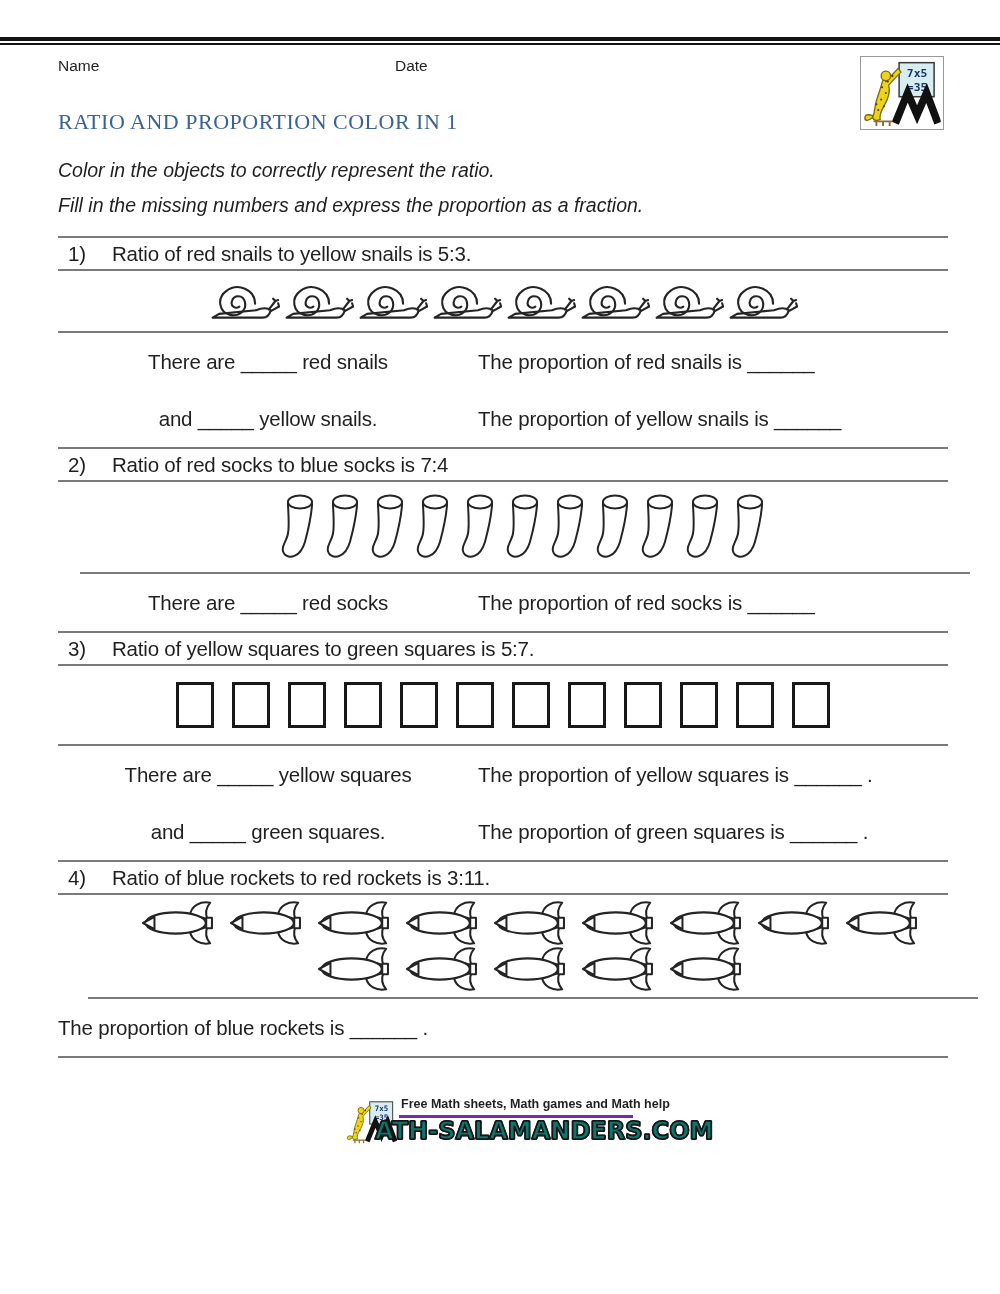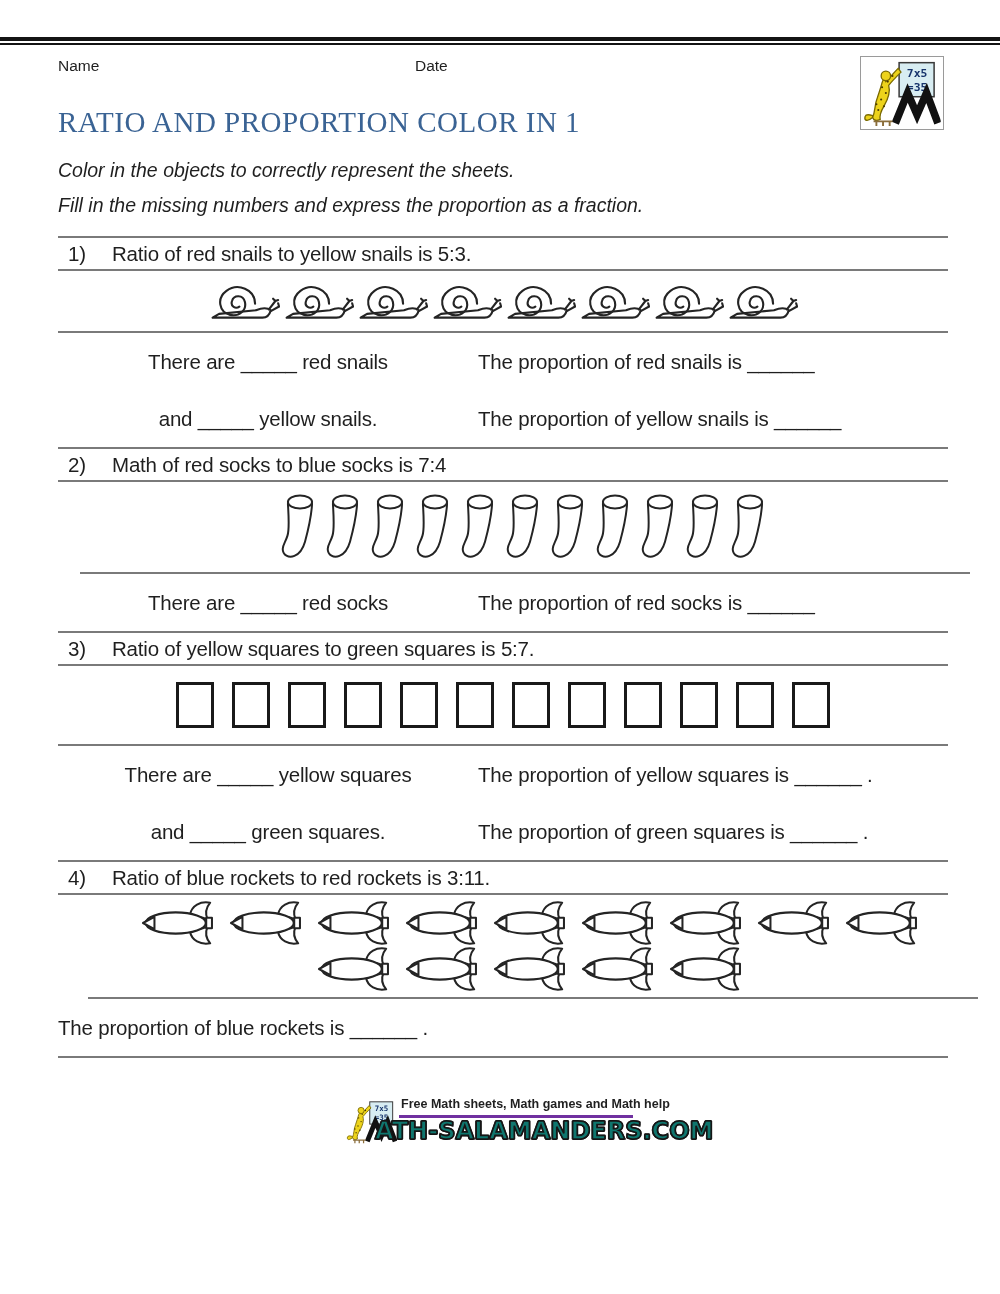--- a/index.html
+++ b/index.html
@@ -1,24 +1,24 @@
 <!DOCTYPE html>
 <html><head>
 <meta charset="utf-8">
 <style>
   html,body{margin:0;padding:0;background:#ffffff;}
   .page{position:relative;width:1000px;height:1294px;background:#ffffff;overflow:hidden;
         font-family:"Liberation Sans",sans-serif;color:#1f1f1f;}
   .top-rule{margin-top:37px;height:2px;border-top:4px solid #141414;border-bottom:2px solid #141414;}
   .meta{position:relative;margin:12px 52px 0 58px;height:22px;font-size:15.5px;}
-  .meta .date{position:absolute;left:357px;top:0;}
+  .meta .date{position:absolute;left:337px;top:0;}
   .logo-box{position:absolute;right:4px;top:-1px;width:82px;height:72px;border:1px solid #9a9a9a;background:#fff;}
   .logo-box svg{display:block;width:80px;height:70px;}
   h1.title{margin:26px 0 0 58px;font-family:"Liberation Serif",serif;font-weight:normal;
-           font-size:29px;line-height:34px;letter-spacing:.5px;}
+           font-size:22px;line-height:34px;letter-spacing:.5px;}
   .instr{margin:0 0 0 58px;font-style:italic;font-size:19.5px;line-height:23px;}
   .instr1{margin-top:20px;}
   .instr2{margin-top:12px;}
   .sheet{margin:19px 52px 0 58px;border-bottom:2px solid #7a7a7a;}
   .p-head{display:flex;align-items:center;height:31px;border-top:2px solid #7a7a7a;border-bottom:2px solid #7a7a7a;
           font-size:20.5px;letter-spacing:-.2px;}
   .p-num{margin-left:10px;width:44px;flex:none;}
   .icon-area{display:flex;flex-direction:column;justify-content:center;align-items:center;border-bottom:2px solid #7a7a7a;}
   .h60{height:60px;}  .h90{height:90px;}  .h78{height:78px;}  .h102{height:102px;}
   .shift22{transform:translateX(22px);}
@@ -74,21 +74,21 @@
     <span class="date">Date</span>
     <div class="logo-box">
       <svg viewBox="0 0 84 74">
           <use href="#logo-art"></use>
         </svg>
     </div>
   </div>
 
   <h1 class="title" style="color:#3a6394;">RATIO AND PROPORTION COLOR IN 1</h1>
 
-  <p class="instr instr1">Color in the objects to correctly represent the sheets.</p>
+  <p class="instr instr1">Color in the objects to correctly represent the ratio.</p>
   <p class="instr instr2">Fill in the missing numbers and express the proportion as a fraction.</p>
 
   <div class="sheet">
 
     <div>
       <div class="p-head">
         <span class="p-num">1)</span>
         <span>Ratio of red snails to yellow snails is 5:3.</span>
       </div>
       <div class="icon-area h60">
@@ -149,21 +149,21 @@
       </div>
       <div class="t-row">
         <span class="t-left">and _____ yellow snails.</span>
         <span class="t-right">The proportion of yellow snails is ______</span>
       </div>
     </div>
 
     <div>
       <div class="p-head">
         <span class="p-num">2)</span>
-        <span>Math of red socks to blue socks is 7:4</span>
+        <span>Ratio of red socks to blue socks is 7:4</span>
       </div>
       <div class="icon-area h90 shift22">
           <div class="icon-line" style="gap: 7px;">
             <svg width="38" height="70" viewBox="0 0 44 76">
     <path class="fw" d="M8 11 C9 28 10 40 7.5 48 C5.5 55 2 58.5 2 63.5 C2 70.5 9 74.5 15.5 71.5 C21.5 69 25.5 63 27.8 55 C30.8 44 35 28 36 11 Z"></path>
     <ellipse class="fw" cx="22" cy="9" rx="14" ry="7.5"></ellipse>
   </svg>
             <svg width="38" height="70" viewBox="0 0 44 76">
     <path class="fw" d="M8 11 C9 28 10 40 7.5 48 C5.5 55 2 58.5 2 63.5 C2 70.5 9 74.5 15.5 71.5 C21.5 69 25.5 63 27.8 55 C30.8 44 35 28 36 11 Z"></path>
     <ellipse class="fw" cx="22" cy="9" rx="14" ry="7.5"></ellipse>

